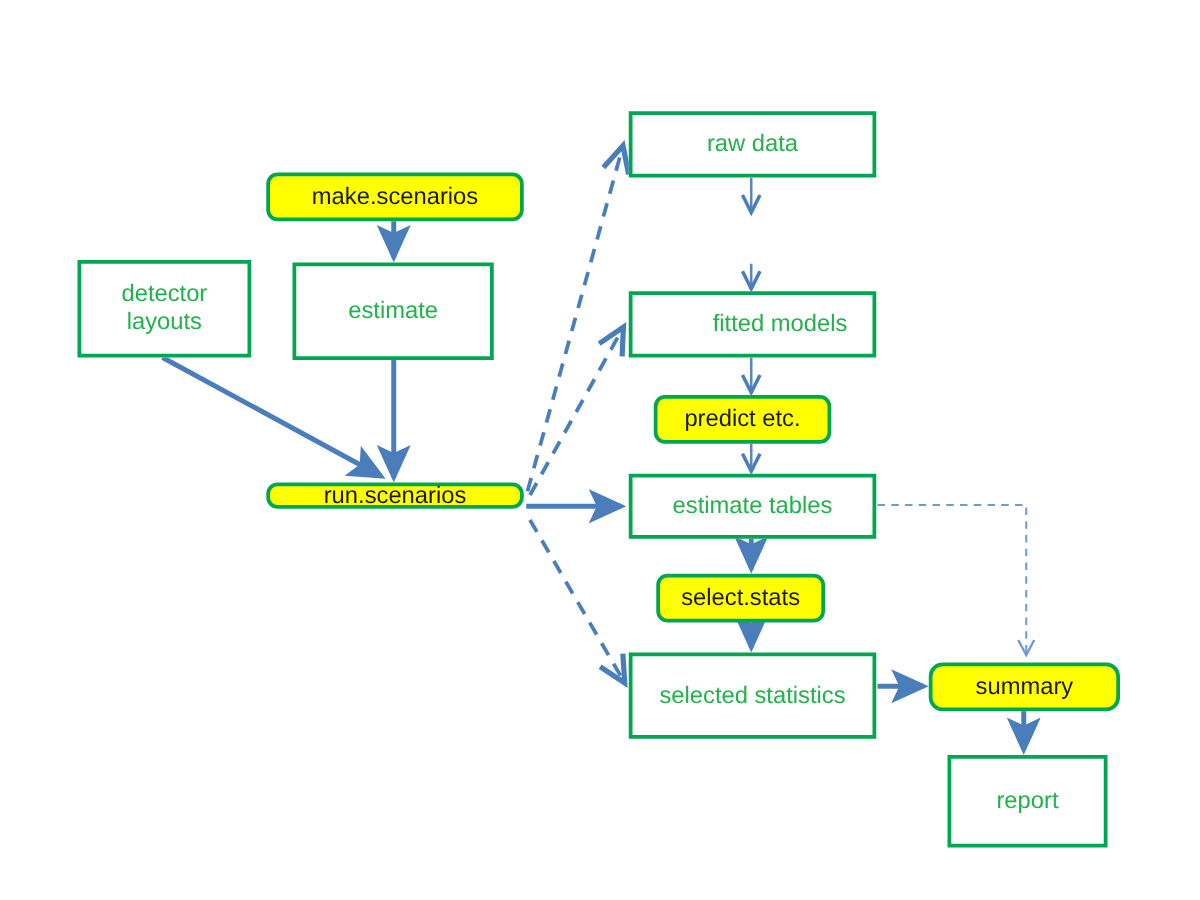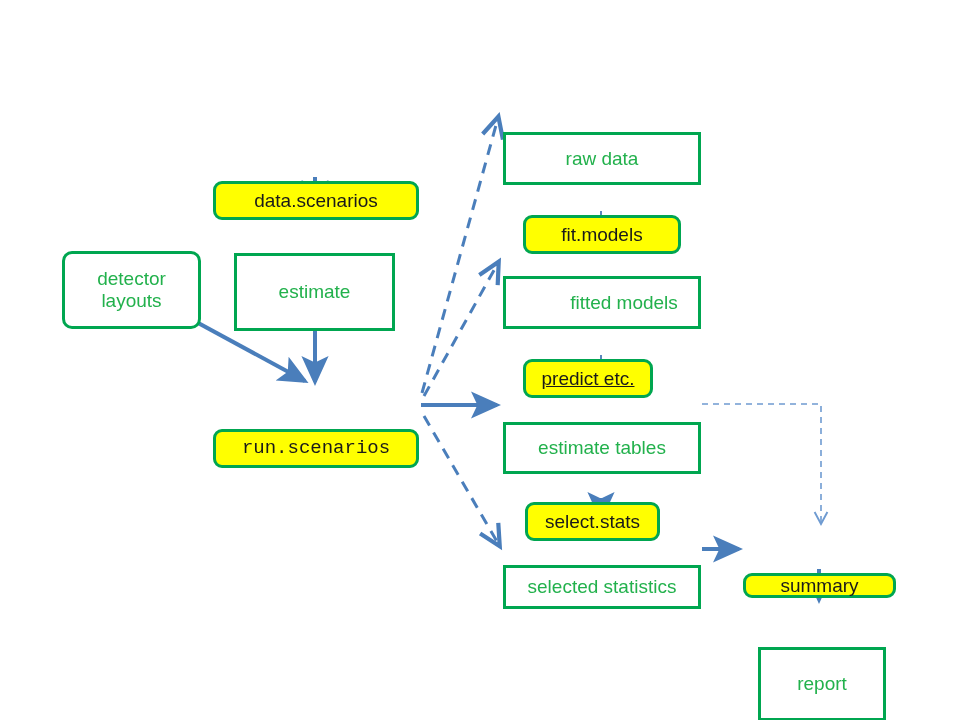--- a/index.html
+++ b/index.html
@@ -24,21 +24,20 @@
     pointer-events: none;
   }
   .node {
     position: absolute;
     box-sizing: border-box;
     display: flex;
     align-items: center;
     justify-content: center;
     text-align: center;
     line-height: 1.15;
-    margin-top: 43px;
   }
   .node.data {
     background: #ffffff;
     border: 3px solid #00a650;
     color: #22b14c;
     font-size: 19px;
   }
   .node.func {
     background: #ffff00;
     border: 3px solid #00a650;
@@ -96,65 +95,62 @@
     <line x1="601" y1="498" x2="601" y2="518" stroke="#4a7ebb" stroke-width="4" marker-end="url(#ah-thick)"></line>
 
     <line x1="702" y1="549" x2="739" y2="549" stroke="#4a7ebb" stroke-width="4" marker-end="url(#ah-thick)"></line>
 
     <polyline points="702,404 821,404 821,524" fill="none" stroke="#6f9bd1" stroke-width="1.6" stroke-dasharray="6 5" marker-end="url(#ah-open-thin)"></polyline>
 
     <line x1="819" y1="569" x2="819" y2="600" stroke="#4a7ebb" stroke-width="4" marker-end="url(#ah-thick)"></line>
   </svg>
 
   <div class="node func" style="left:213px;top:138px;width:206px;height:39px;">
-    <span class="lbl">data.scenarios</span>
+    <span class="lbl">make.scenarios</span>
   </div>
 
-  <div class="node data" style="left:62px;top:208px;width:139px;height:78px;border-radius:10px;">
+  <div class="node data" style="left:62px;top:208px;width:139px;height:78px;">
     <span class="lbl">detector
 layouts</span>
   </div>
 
   <div class="node data" style="left:234px;top:210px;width:161px;height:78px;">
     <span class="lbl">estimate</span>
   </div>
 
-  <div class="node func" style="left:213px;top:386px;width:206px;height:39px;font-family:Liberation Mono, monospace;">
+  <div class="node func" style="left:213px;top:386px;width:206px;height:21px;">
     <span class="lbl">run.scenarios</span>
   </div>
 
   <div class="node data" style="left:503px;top:89px;width:198px;height:53px;">
     <span class="lbl">raw data</span>
   </div>
 
-  <div class="node func" style="left:523px;top:172px;width:158px;height:39px;">
-    <span class="lbl">fit.models</span>
-  </div>
 
   <div class="node data" style="left:503px;top:233px;width:198px;height:53px;padding-left:44px;">
     <span class="lbl">fitted models</span>
   </div>
 
-  <div class="node func" style="left:523px;top:316px;width:130px;height:39px;text-decoration:underline;">
+  <div class="node func" style="left:523px;top:316px;width:142px;height:39px;">
     <span class="lbl">predict etc.</span>
   </div>
 
   <div class="node data" style="left:503px;top:379px;width:198px;height:52px;text-align:center;">
     <span class="lbl">estimate tables</span>
   </div>
 
   <div class="node func" style="left:525px;top:459px;width:135px;height:39px;">
     <span class="lbl">select.stats</span>
   </div>
 
-  <div class="node data" style="left:503px;top:522px;width:198px;height:44px;">
+  <div class="node data" style="left:503px;top:522px;width:198px;height:69px;">
     <span class="lbl">selected statistics</span>
   </div>
 
-  <div class="node func" style="left:743px;top:530px;width:153px;height:25px;">
+  <div class="node func" style="left:743px;top:530px;width:153px;height:39px;border-radius:11px;">
     <span class="lbl">summary</span>
   </div>
 
   <div class="node data" style="left:758px;top:604px;width:128px;height:74px;">
     <span class="lbl">report</span>
   </div>
 
 </div>
 
 </body></html>

